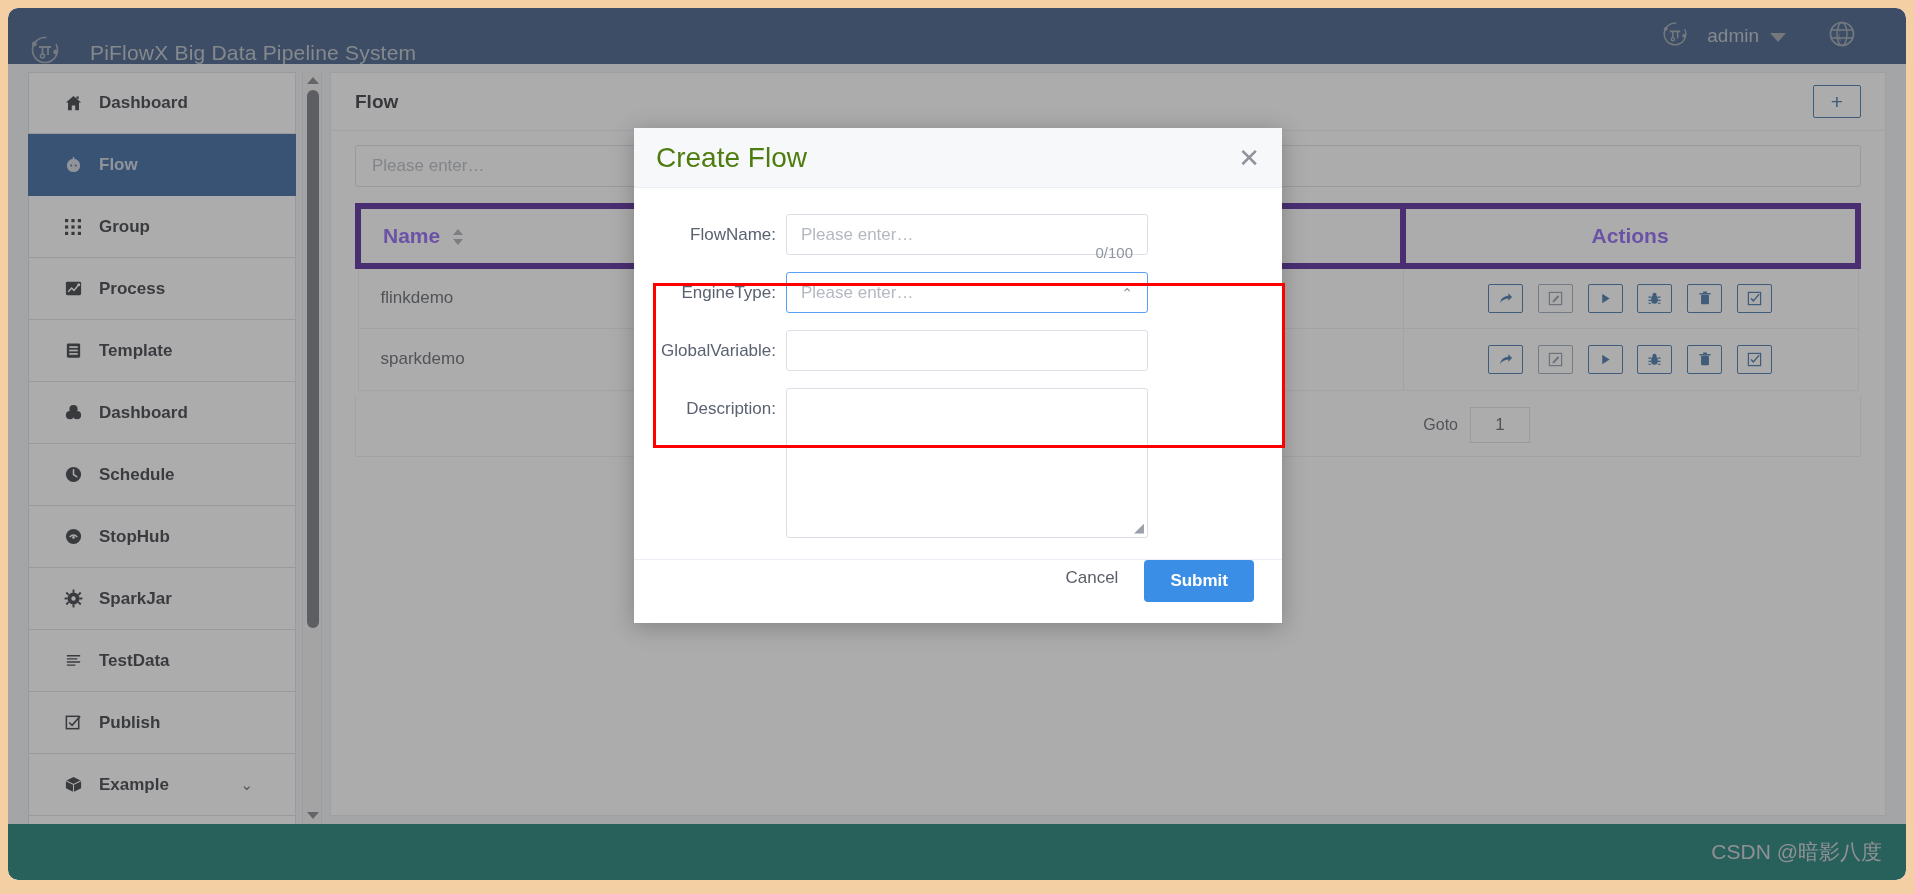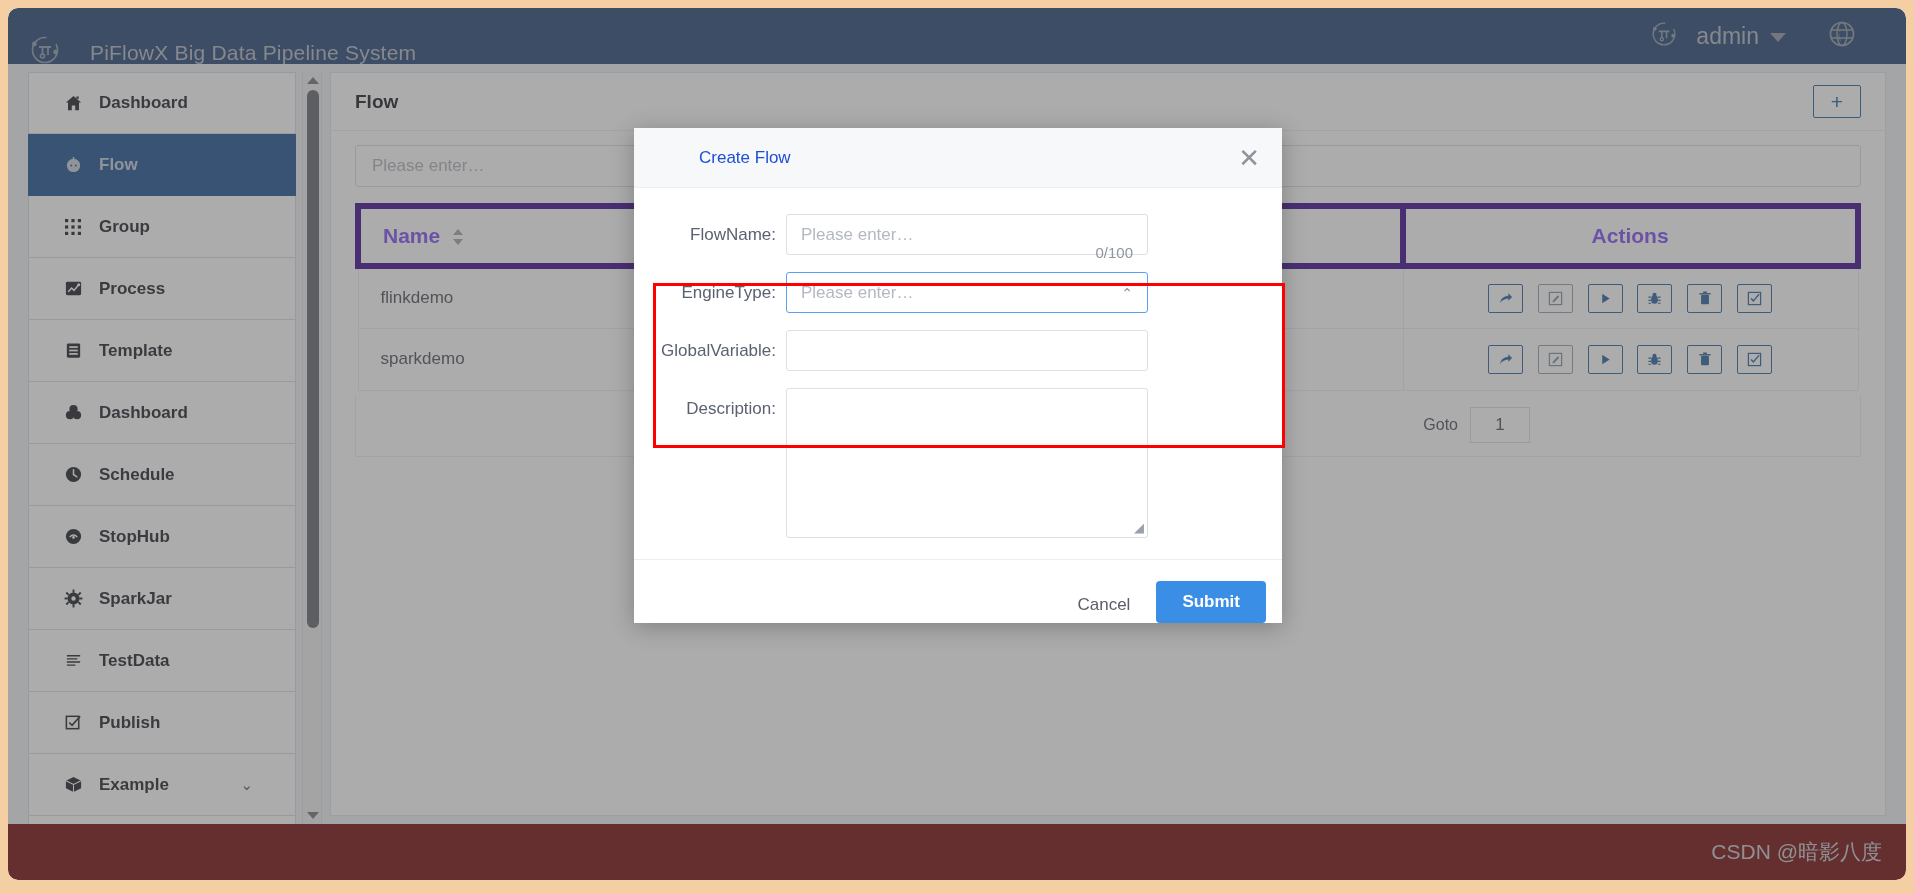--- a/index.html
+++ b/index.html
@@ -53,21 +53,21 @@
     align-items: center;
     gap: 42px;
     margin-right: 50px;
   }
   #user-menu {
     display: flex; align-items: center; gap: 11px;
     cursor: pointer;
   }
   #user-name {
     color: #b9bec6;
-    font-size: 23px;
+    font-size: 19px;
     margin-left: 8px;
   }
   .caret-down {
     width: 0; height: 0;
     border-left: 8px solid transparent;
     border-right: 8px solid transparent;
     border-top: 9px solid #9aa0a9;
     margin-top: 3px;
   }
 
@@ -268,21 +268,21 @@
     outline: none;
     font-family: "Liberation Sans", sans-serif;
     background: #fff;
   }
 
   
   #footer {
     position: absolute;
     left: 0; bottom: 0;
     width: 1898px; height: 56px;
-    background: #7f1d1d;
+    background: #0f766e;
     border-radius: 0 0 10px 10px;
     display: flex;
     align-items: center;
     justify-content: flex-end;
     padding-right: 24px;
   }
   #watermark {
     color: #c9cdd4;
     font-size: 21px;
   }
@@ -304,23 +304,22 @@
   }
   #modal-header {
     height: 60px;
     background: #f7f8fa;
     border-bottom: 1px solid #ebeef5;
     display: flex;
     align-items: center;
     padding: 0 22px;
   }
   #modal-title {
-    color: #1d4ed8;
-    font-size: 17px;
-    margin-left: 43px;
+    color: #4d7c0f;
+    font-size: 28px;
   }
   #modal-close {
     margin-left: auto;
     color: #8f939b;
     font-size: 26px;
     line-height: 1;
     cursor: pointer;
     font-weight: 300;
   }
   #modal-body {
@@ -400,24 +399,24 @@
     padding-left: 16px;
     font-size: 17px;
     color: #5a5e66;
     cursor: pointer;
   }
 
   #modal-footer {
     height: 64px;
     border-top: 1px solid #ebeef5;
     display: flex;
-    align-items: flex-end;
+    align-items: flex-start;
     justify-content: flex-end;
     gap: 16px;
-    padding-right: 16px;
+    padding-right: 28px;
   }
   #cancel-button {
     font-size: 17px;
     color: #5a5e66;
     background: none;
     border: none;
     cursor: pointer;
     padding: 8px 10px;
     font-family: "Liberation Sans", sans-serif;
   }

